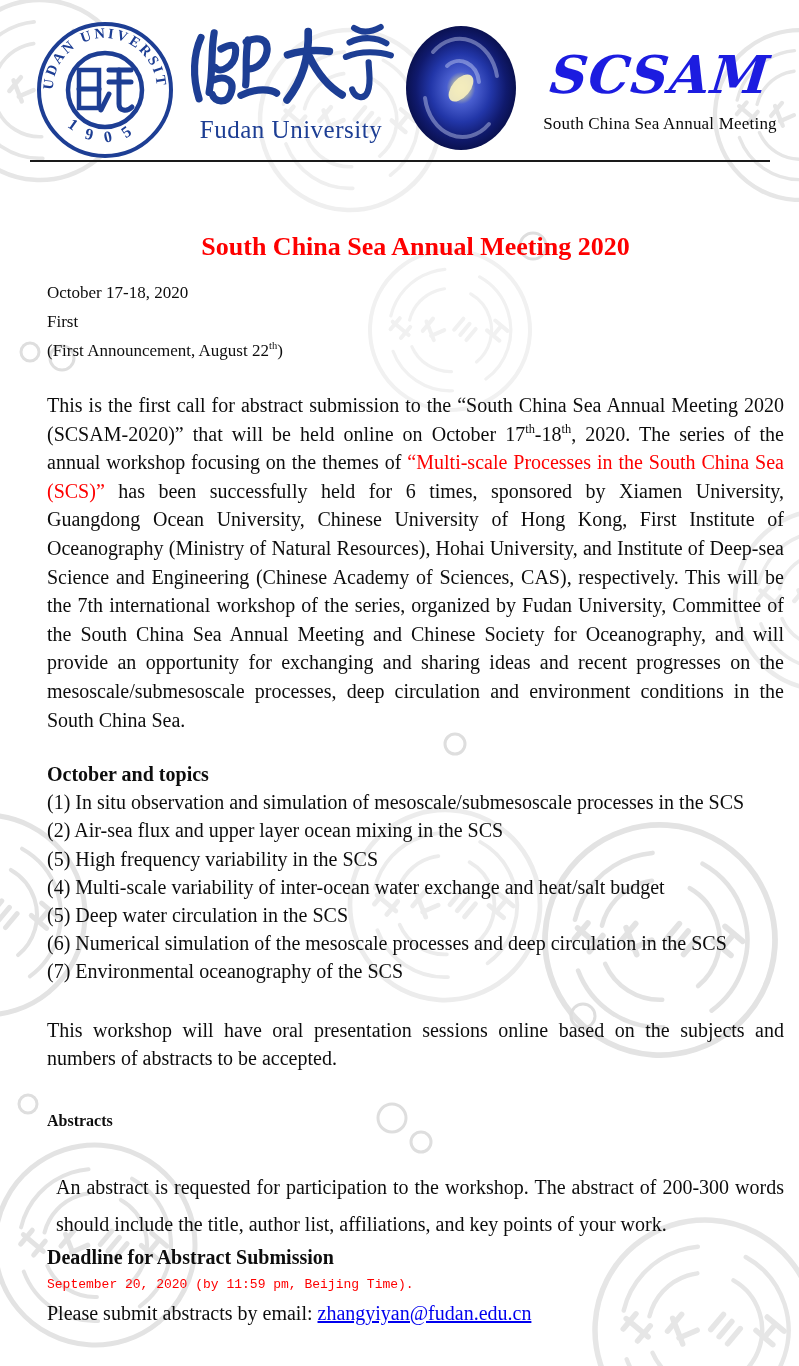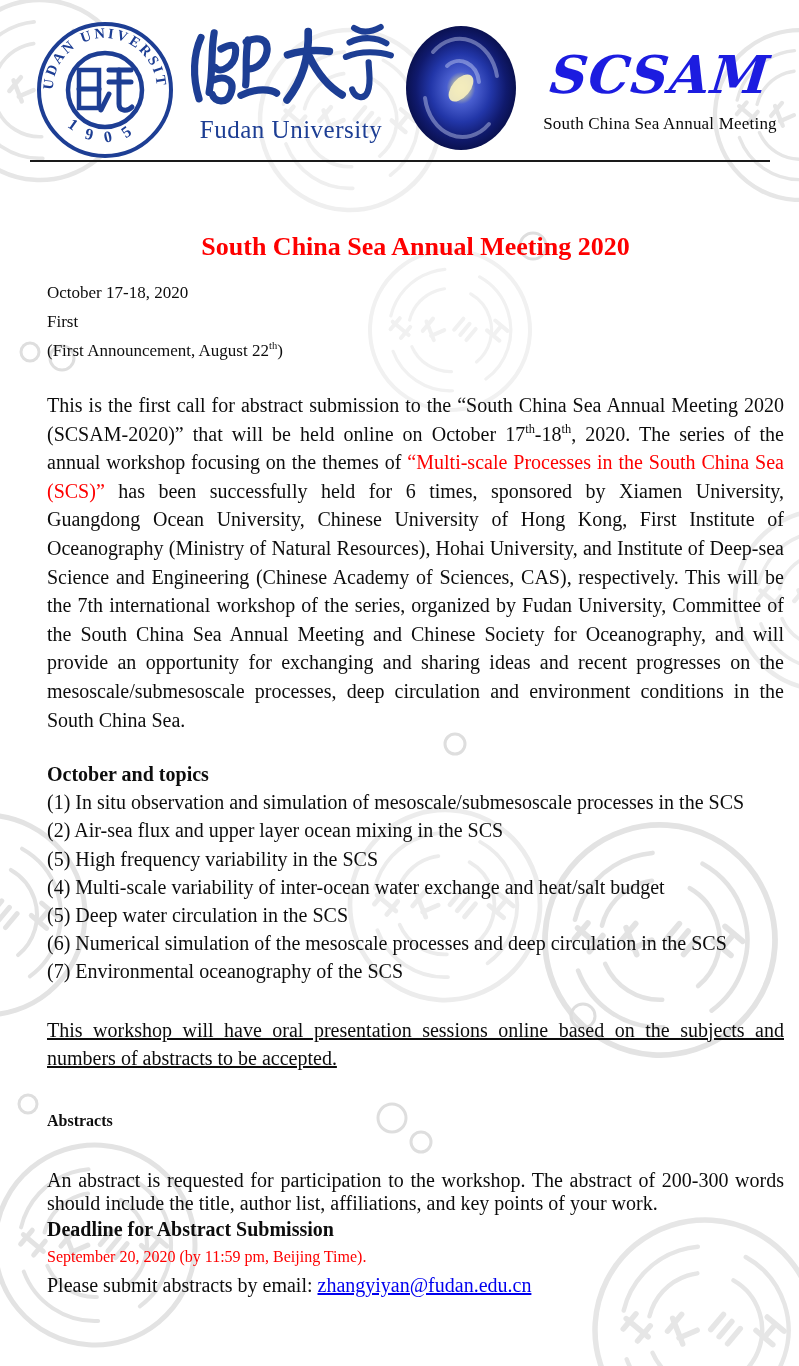--- a/index.html
+++ b/index.html
@@ -33,25 +33,25 @@
   .mt18{margin-top:17px}.mt2{margin-top:1px}
   .para{
     margin-top:26px;font-size:20px;line-height:28.6px;text-align:justify;
     text-justify:inter-word;
     font-family:Liberation Serif, serif;
   }
   .red{color:#fe0000;}
   .sup{vertical-align:super;font-size:0.62em;line-height:0;}
   .section-heading{margin-top:26px;font-size:20px;font-weight:bold;line-height:28px;}
   .theme-item{font-size:20px;line-height:28.2px;}
-  .para2{margin-top:30px;font-size:20px;line-height:28.6px;text-align:justify;text-decoration:underline;}
+  .para2{margin-top:30px;font-size:20px;line-height:28.6px;text-align:justify;}
   .heading-abstracts{margin-top:34px;font-size:16px;font-weight:bold;line-height:28px;}
-  .para3{margin-top:34px;font-size:20px;line-height:23px;text-align:justify;}
+  .para3{margin-top:34px;font-size:20px;line-height:37px;text-align:justify;margin-left:9px;}
   .heading-deadline{font-size:20px;font-weight:bold;line-height:28px;}
-  .deadline-red{font-size:16px;line-height:28px;color:#fe0000;}
+  .deadline-red{font-size:13px;line-height:28px;color:#fe0000;font-family:Liberation Mono, monospace;}
   .email-line{font-size:20px;line-height:28px;}
   a.email{color:#0000ee;text-decoration:underline;cursor:pointer;}
 </style>
 </head>
 <body>
 
 <div id="wm" title="海洋知圈">
   <svg width="799" height="1366" viewBox="0 0 799 1366">
     <defs>
       <g id="wm-stamp" fill="none" stroke="currentColor" stroke-linecap="round">

